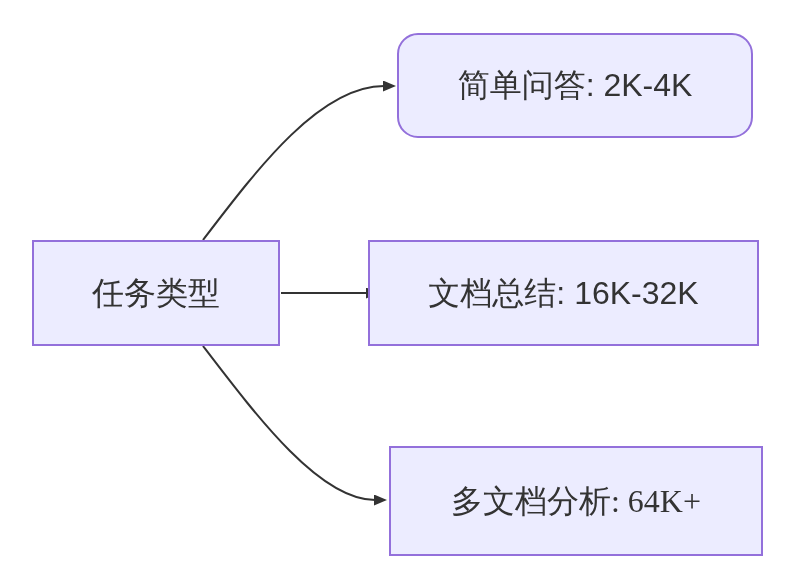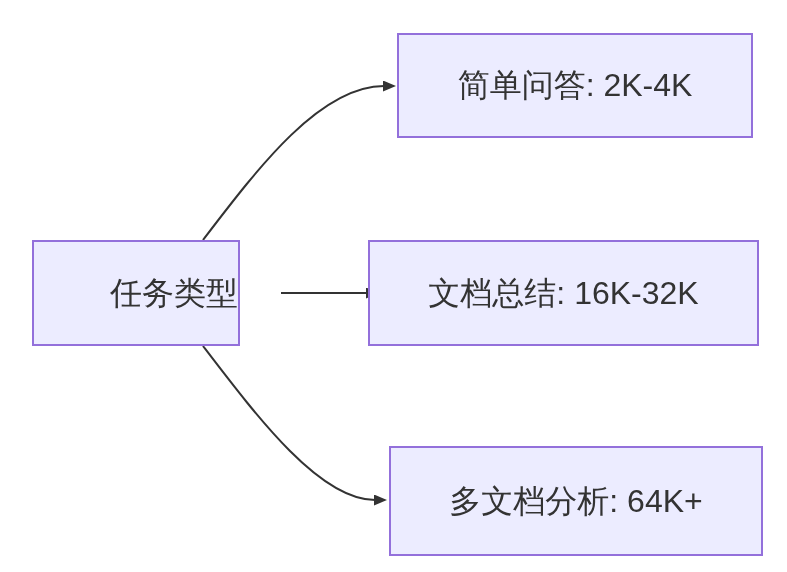--- a/index.html
+++ b/index.html
@@ -39,24 +39,24 @@
     align-items: center;
     justify-content: center;
     background: var(--node_fill);
     border: 2px solid var(--node_border);
     color: var(--text_color);
     font-size: 32px;
     line-height: 1.2;
     text-align: center;
     white-space: nowrap;
   }
-  .node-root   { left: 32px;  top: 240px; width: 208px; height: 106px; justify-content: flex-end; }
-  .node-b0     { left: 397px; top: 33px;  width: 356px; height: 105px; }
+  .node-root   { left: 32px;  top: 240px; width: 248px; height: 106px; }
+  .node-b0     { left: 397px; top: 33px;  width: 356px; height: 105px; border-radius: 21px; }
   .node-b1     { left: 368px; top: 240px; width: 391px; height: 106px; }
-  .node-b2     { left: 389px; top: 446px; width: 374px; height: 110px; }
+  .node-b2     { left: 389px; top: 446px; width: 374px; height: 110px; font-family: Liberation Serif, serif; }
 </style>
 </head>
 <body>
 
 <div class="canvas">
 
   <svg class="edges" viewBox="0 0 787 572" xmlns="http://www.w3.org/2000/svg">
     <defs>
       <marker id="arrow" viewBox="0 0 13 11" markerWidth="13" markerHeight="11" refX="1" refY="5.5" orient="auto" markerUnits="userSpaceOnUse">
         <path class="arrowhead" d="M0,0 L13,5.5 L0,11 Z"></path>

